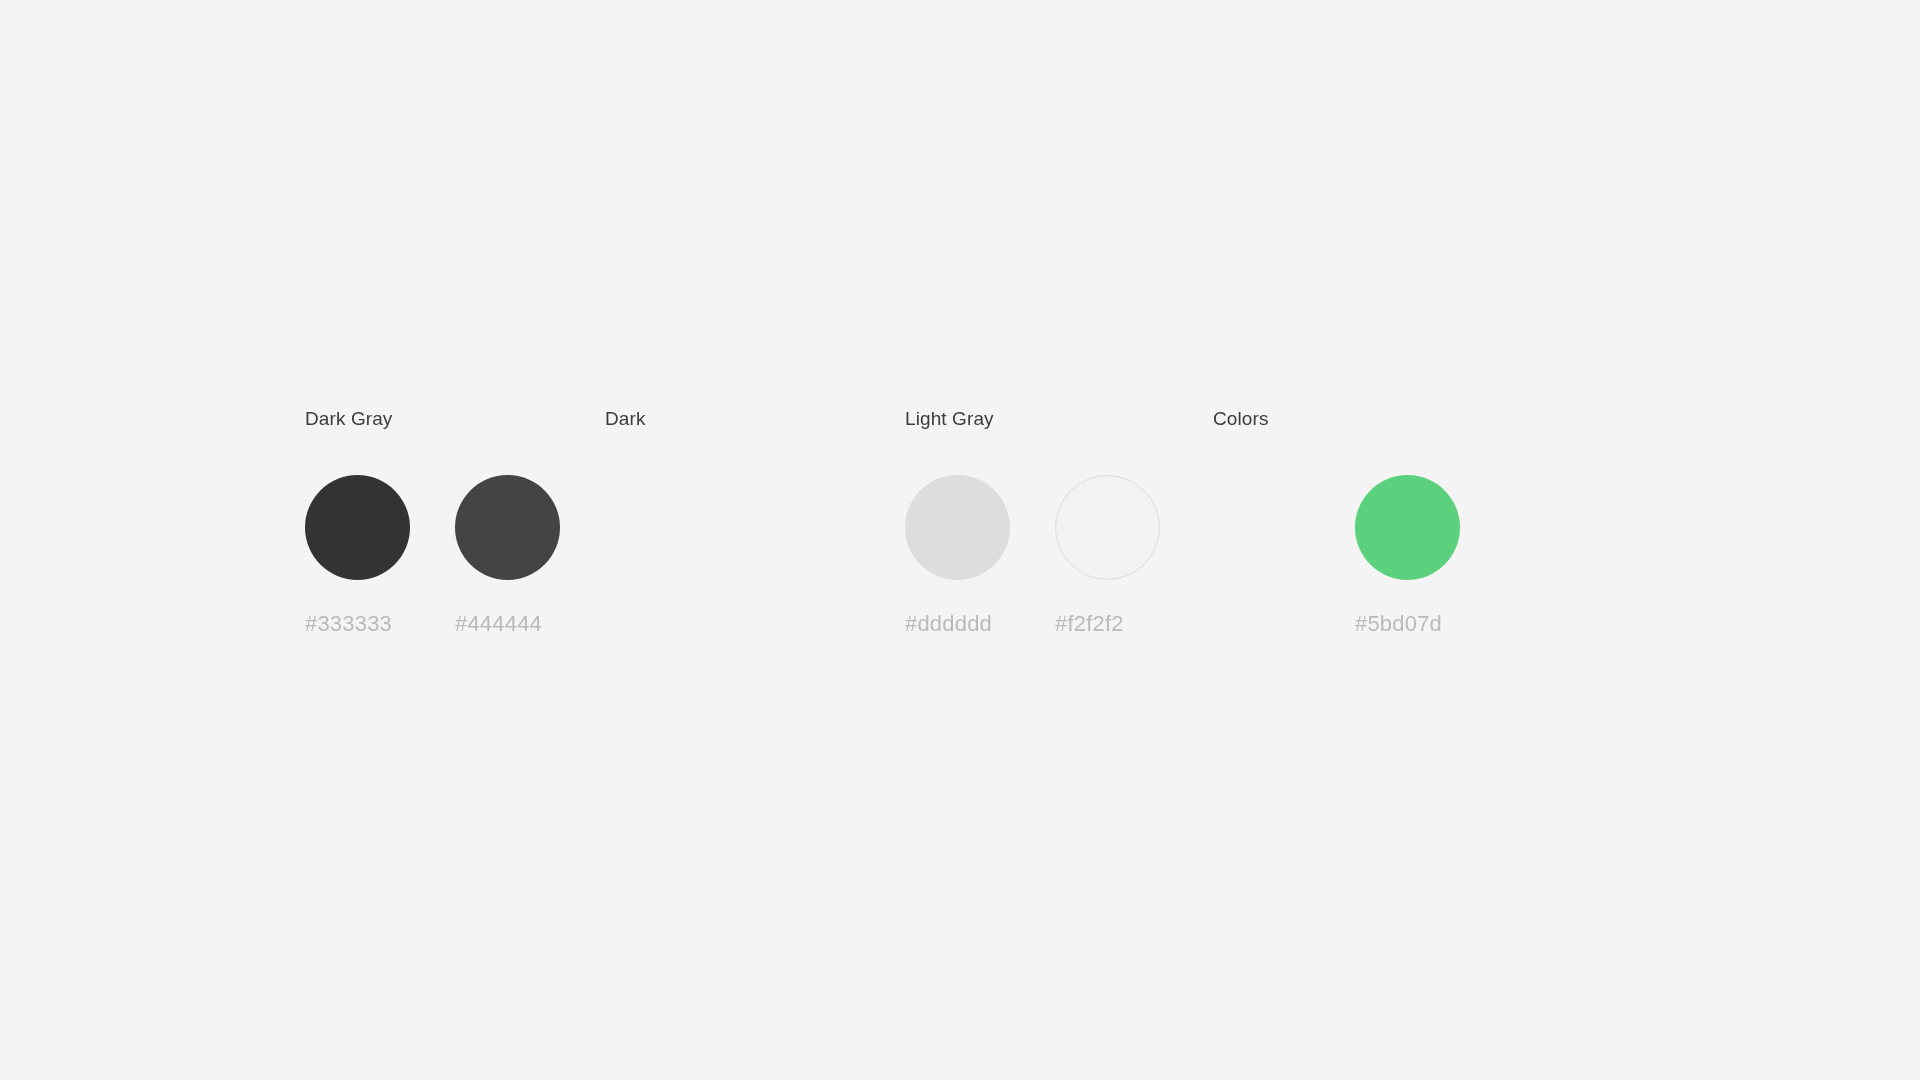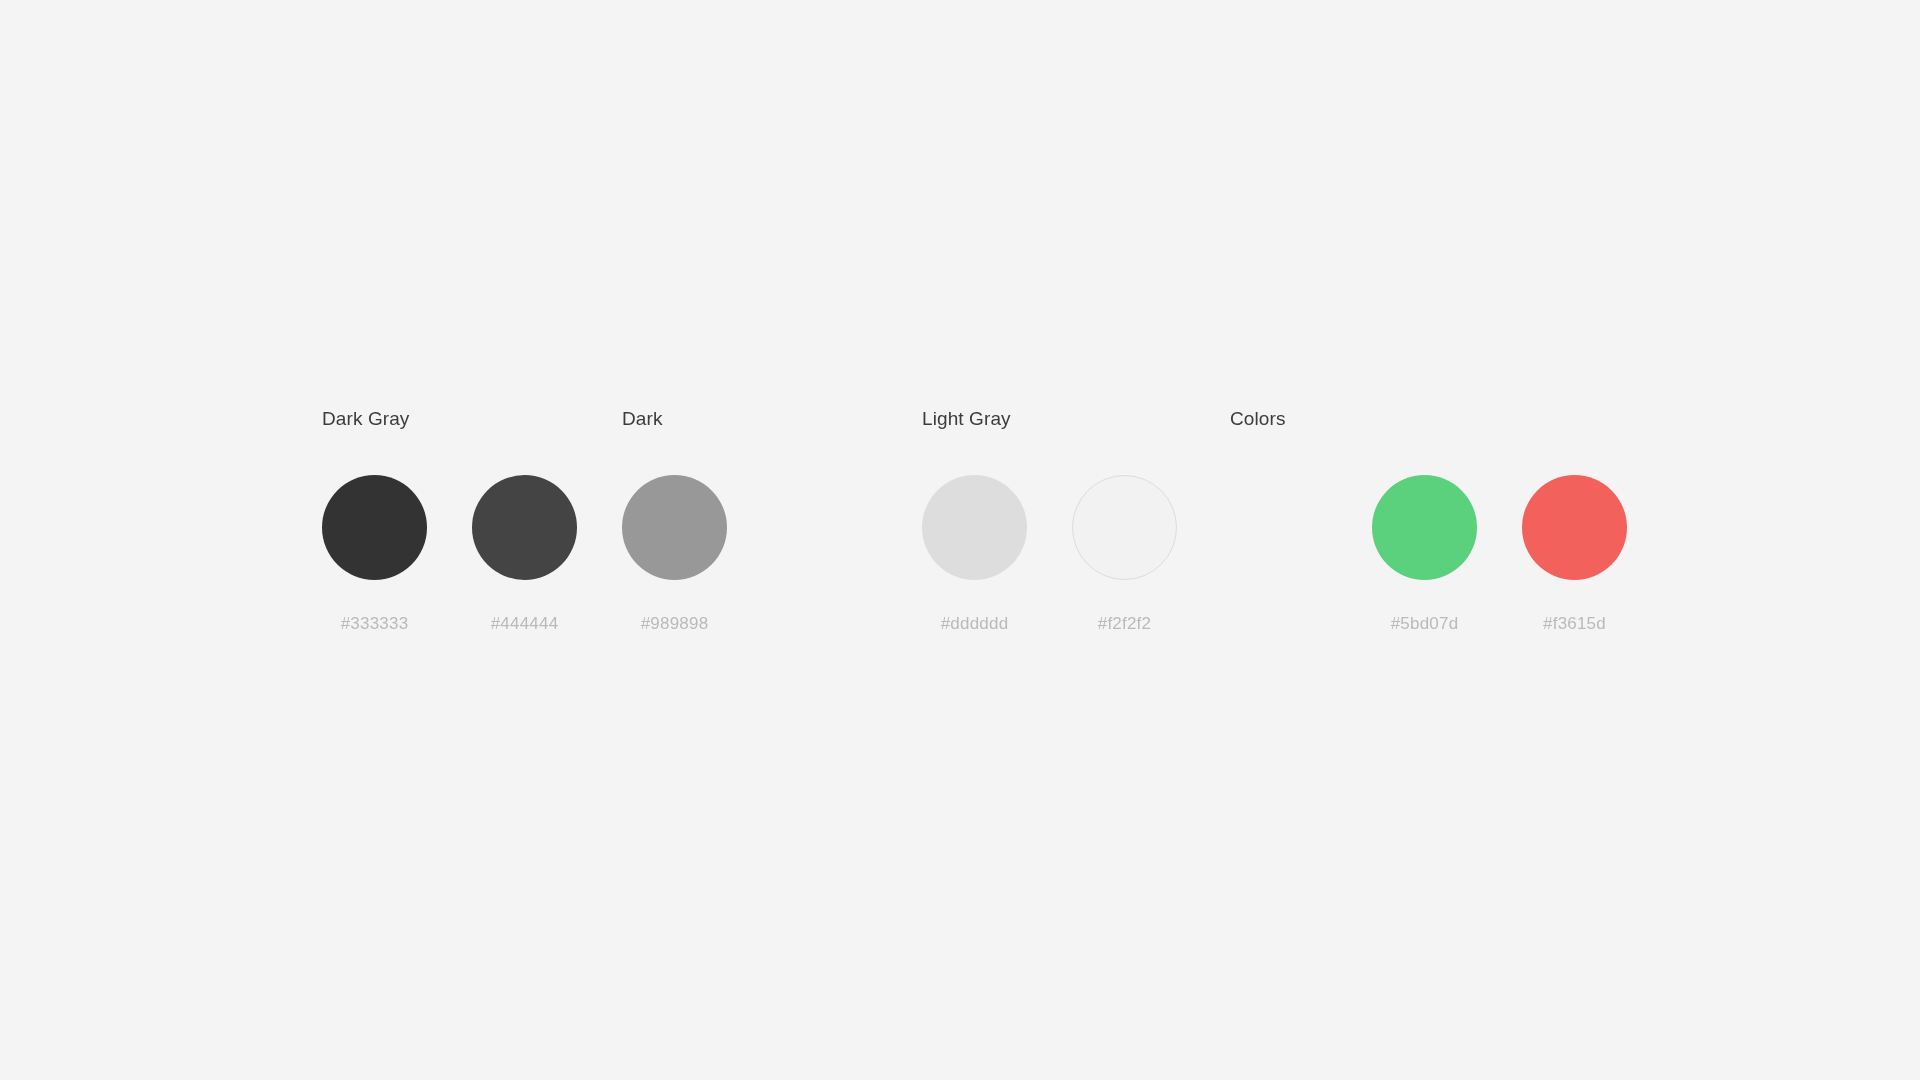--- a/index.html
+++ b/index.html
@@ -11,21 +11,21 @@
     width: 1920px;
     height: 1080px;
     background: #f4f4f4;
     font-family: "Liberation Sans", sans-serif;
     overflow: hidden;
     position: relative;
   }
 
   #palette-board {
     position: absolute;
-    left: 322px;
+    left: 305px;
     top: 405px;
     width: 1310px;
     height: 270px;
   }
 
   
   .group-header {
     position: absolute;
     top: 0;
     font-size: 19px;
@@ -45,22 +45,21 @@
     width: 105px;
     height: 105px;
     border-radius: 50%;
     box-sizing: border-box;
   }
   .swatch-disc.has-outline {
     border: 1px solid #dcdcdc;
   }
   .swatch-hex {
     margin-top: 33px;
-    text-align: center;
-    font-size: 17px;
+    font-size: 22px;
     line-height: 22px;
     color: #bababa;
     letter-spacing: 0.2px;
     white-space: nowrap;
   }
 </style>
 </head>
 <body>
 
 <div id="palette-board">
@@ -69,33 +68,25 @@
     <div class="group-header" style="left: 600px;">Light Gray</div>
     <div class="group-header" style="left: 900px; margin-left: 8px;">Colors</div>
     <div class="swatch" style="left: 0px;">
       <div class="swatch-disc" style="background: rgb(51, 51, 51);"></div>
       <div class="swatch-hex">#333333</div>
     </div>
     <div class="swatch" style="left: 150px;">
       <div class="swatch-disc" style="background: rgb(68, 68, 68);"></div>
       <div class="swatch-hex">#444444</div>
     </div>
-    <div class="swatch" style="left: 300px;">
-      <div class="swatch-disc" style="background: rgb(152, 152, 152);"></div>
-      <div class="swatch-hex">#989898</div>
-    </div>
     <div class="swatch" style="left: 600px;">
       <div class="swatch-disc" style="background: rgb(221, 221, 221);"></div>
       <div class="swatch-hex">#dddddd</div>
     </div>
     <div class="swatch" style="left: 750px;">
       <div class="swatch-disc has-outline" style="background: rgb(242, 242, 242);"></div>
       <div class="swatch-hex">#f2f2f2</div>
     </div>
     <div class="swatch" style="left: 1050px;">
       <div class="swatch-disc" style="background: rgb(91, 208, 125);"></div>
       <div class="swatch-hex">#5bd07d</div>
     </div>
-    <div class="swatch" style="left: 1200px;">
-      <div class="swatch-disc" style="background: rgb(243, 97, 93);"></div>
-      <div class="swatch-hex">#f3615d</div>
-    </div>
   </div>
 
 </body></html>

